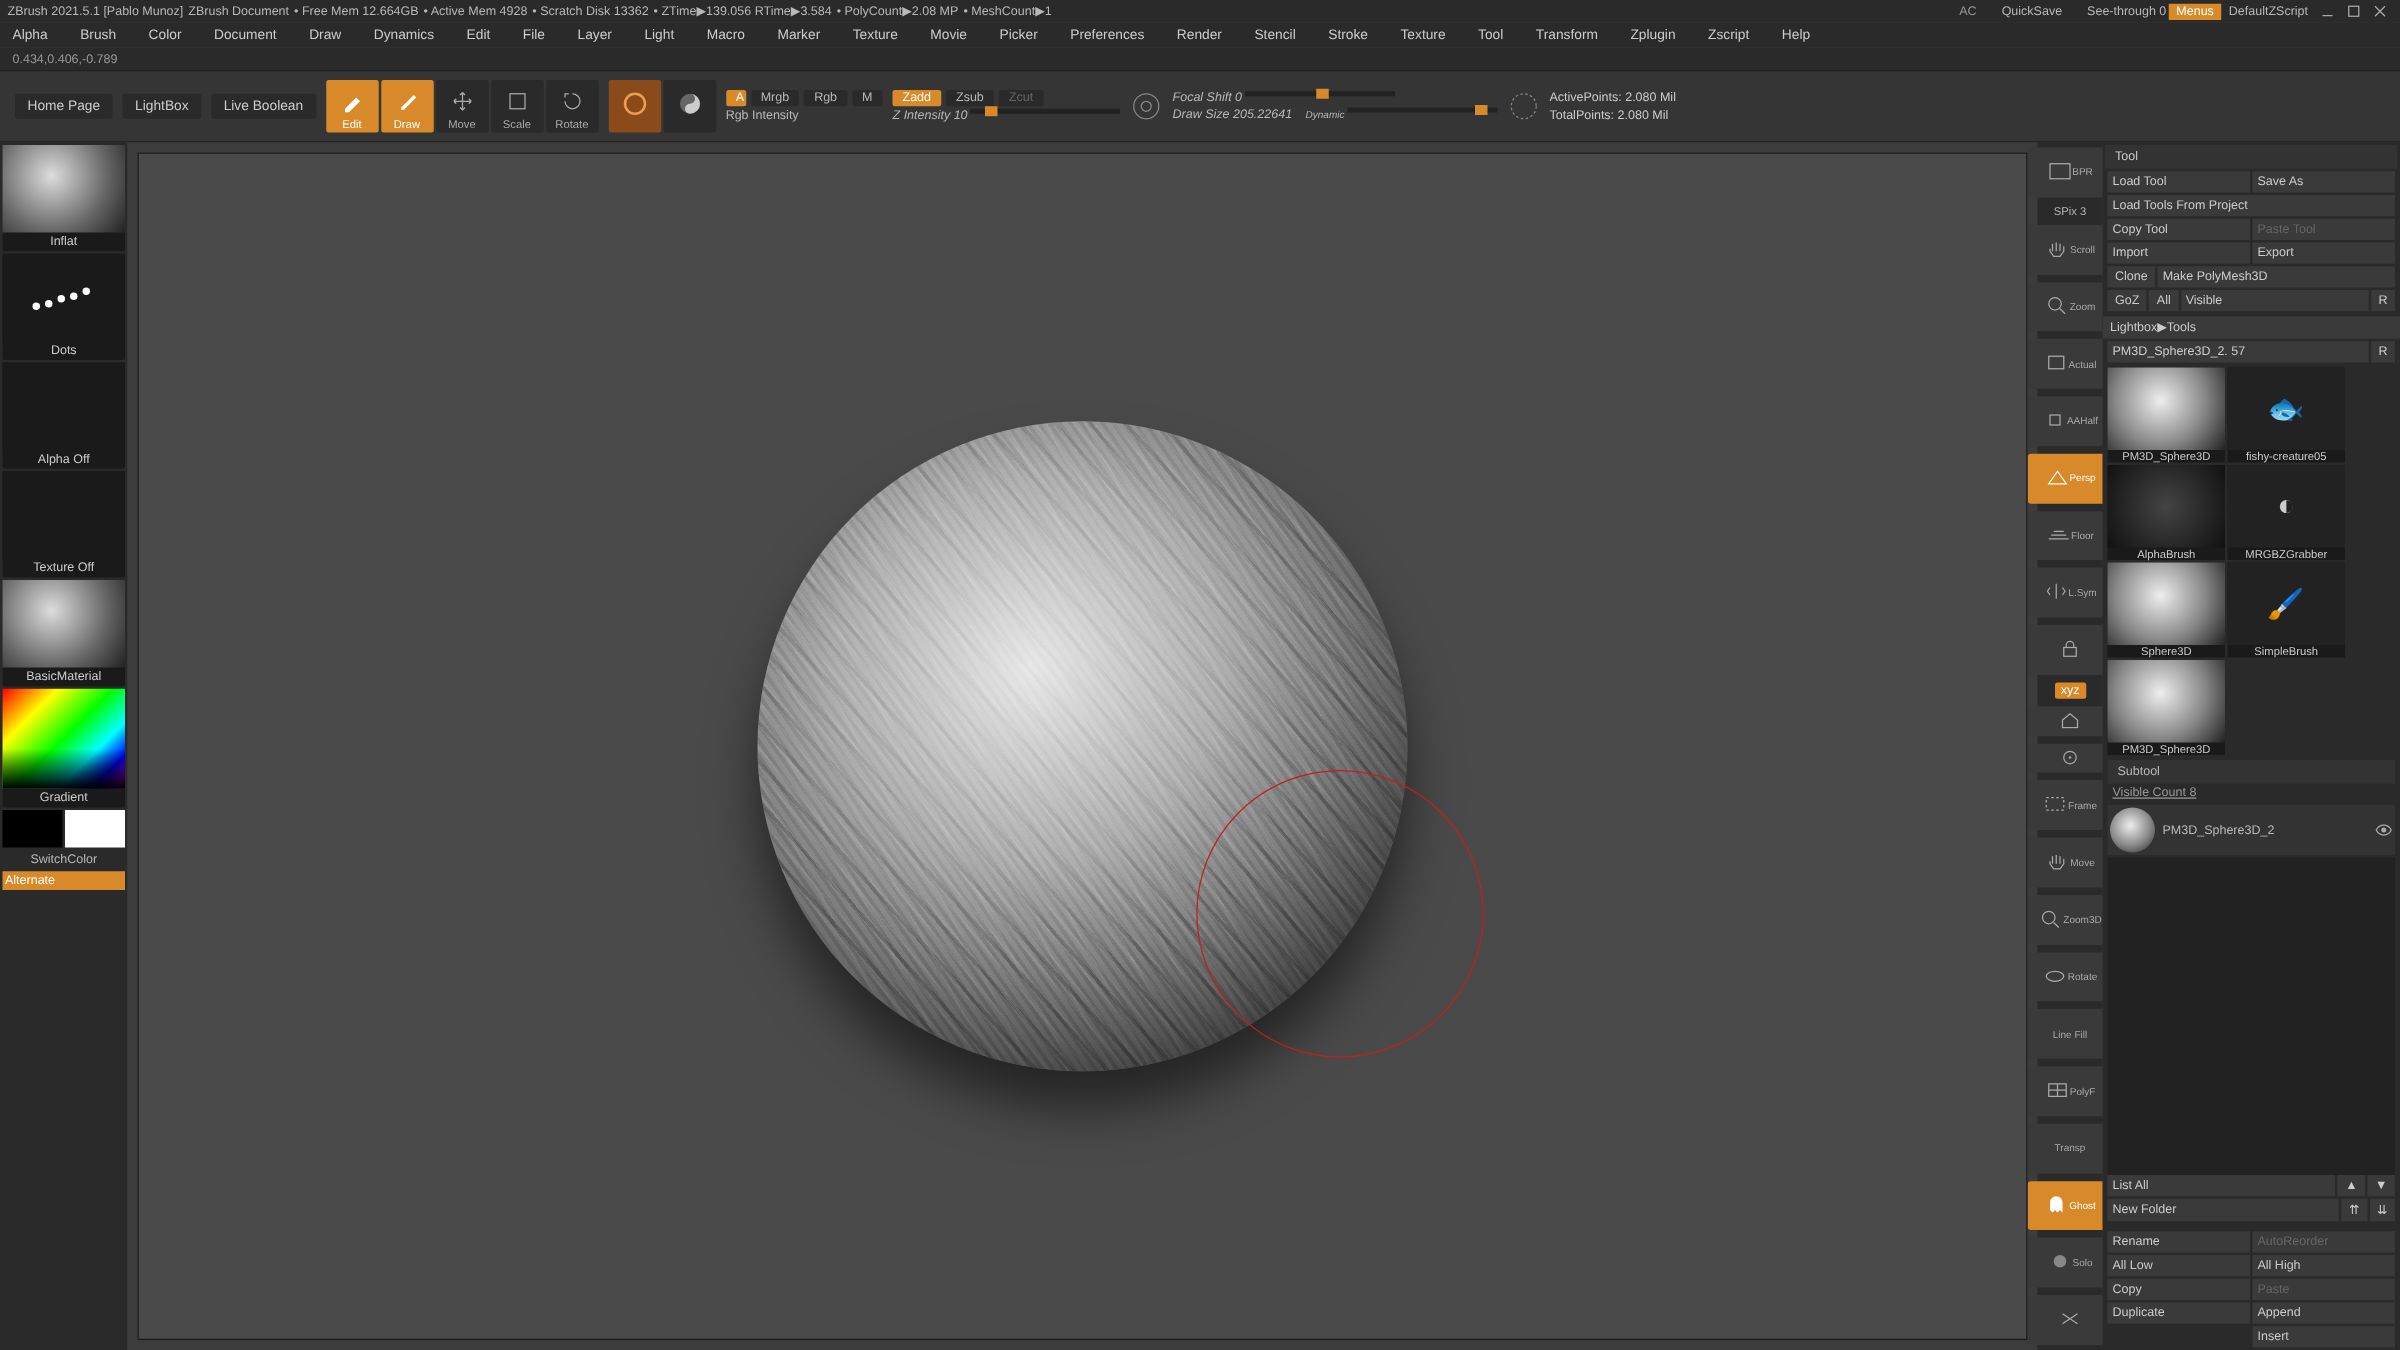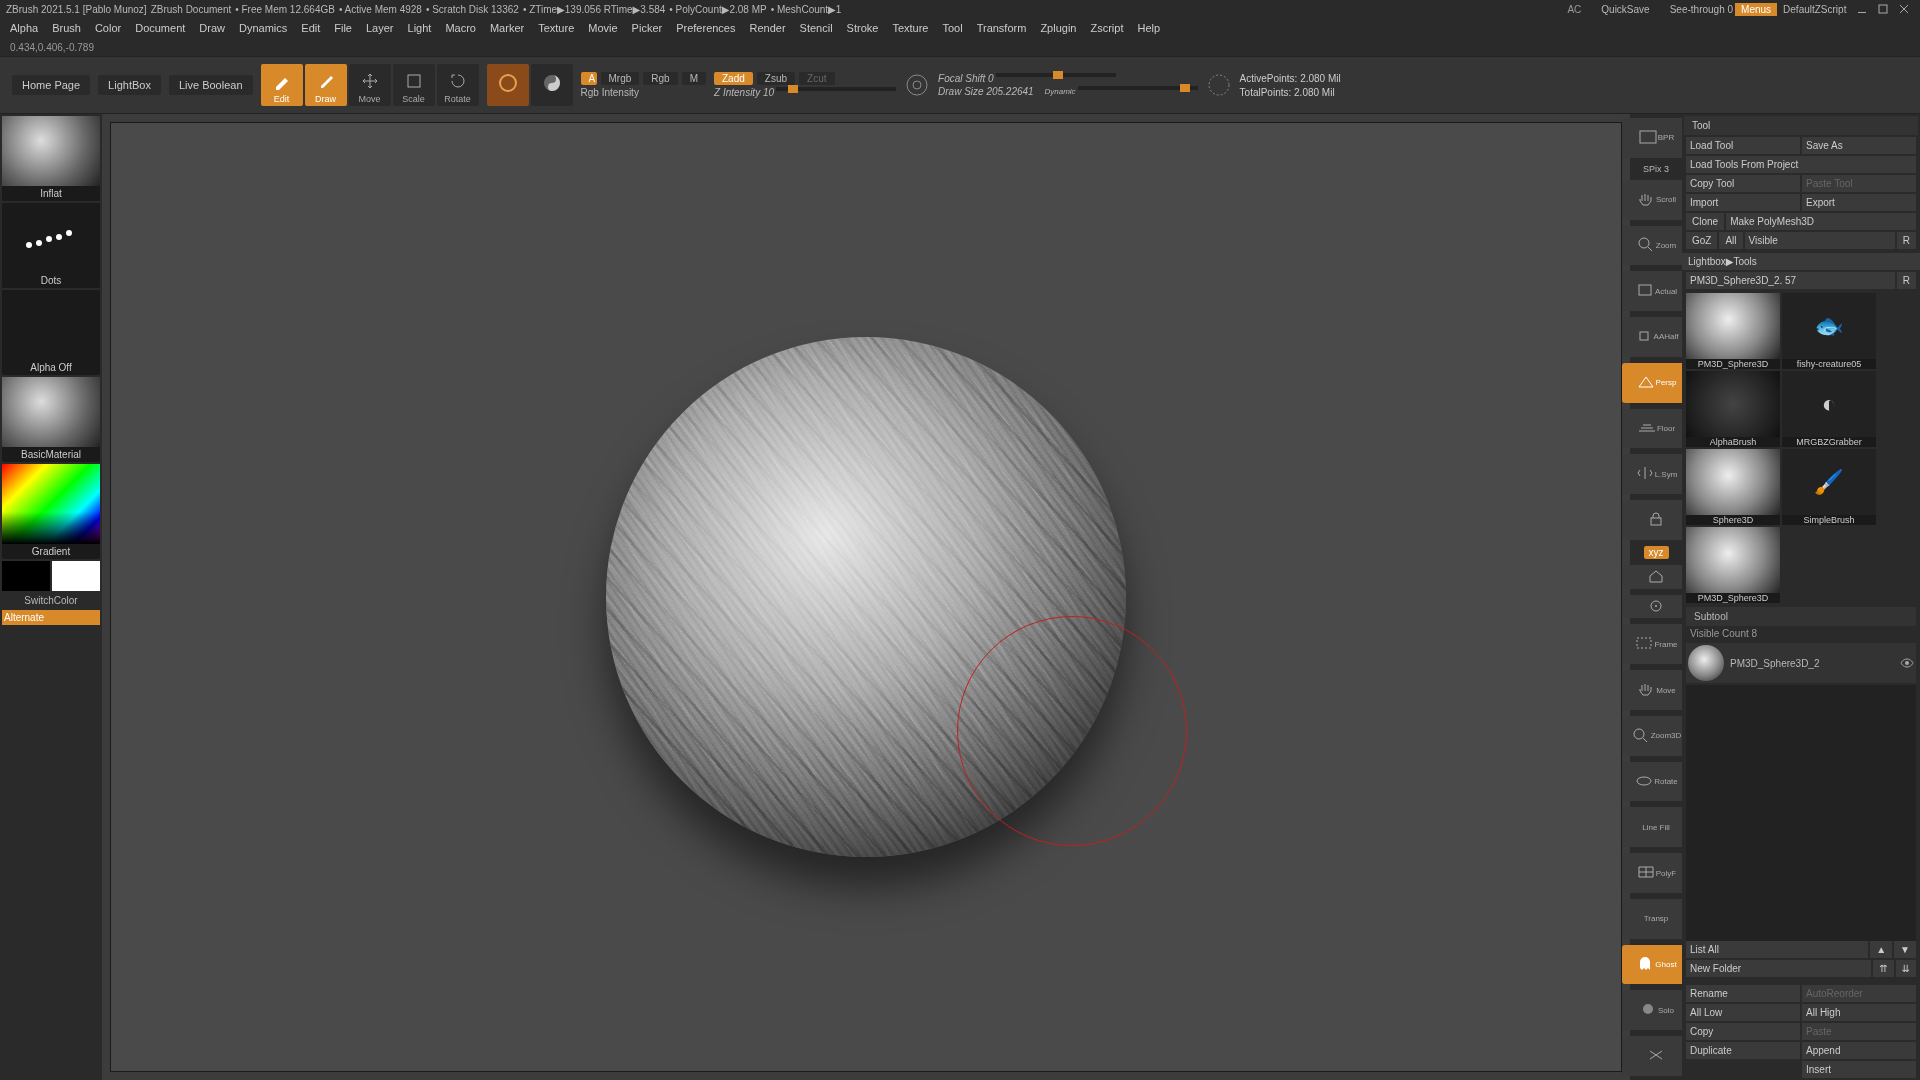--- a/index.html
+++ b/index.html
@@ -5,21 +5,21 @@
 * { margin:0; padding:0; box-sizing:border-box; font-family:Arial,sans-serif; }
 body { background:#3a3a3a; color:#b8b8b8; font-size:10px; overflow:hidden; width:1920px; height:1080px; position:relative; }
 .titlebar { height:18px; background:#2a2a2a; display:flex; align-items:center; padding:0 6px; font-size:10px; }
 .titlebar span { margin-right:4px; }
 .titlebar .spacer { flex:1; }
 .titlebar .ac { color:#999; margin-right:20px; }
 .titlebar .qs { margin-right:20px; }
 .titlebar .st { margin-right:2px; }
 .titlebar .menus-btn { background:#d88a2a; color:#fff; padding:1px 6px; margin-right:6px; }
 .titlebar .winctrl svg { width:12px; height:12px; margin-left:6px; vertical-align:middle; }
-.menubar { height:20px; background:#2a2a2a; display:flex; align-items:center; padding:0 10px; gap:14px; font-size:11px; }
+.menubar { height:20px; background:#2a2a2a; display:flex; align-items:center; padding:0 10px; gap:26px; font-size:11px; }
 .menubar span { cursor:pointer; color:#ccc; }
 .coordbar { height:18px; background:#2a2a2a; padding:0 10px; display:flex; align-items:center; font-size:10px; color:#999; }
 .toolbar { height:58px; background:#353535; display:flex; align-items:center; padding:0 12px; gap:8px; border-top:1px solid #222; border-bottom:1px solid #222; }
 .tb-btn { background:#2a2a2a; padding:4px 10px; border-radius:2px; font-size:11px; color:#ccc; }
 .tb-group { display:flex; gap:2px; }
 .tb-icon { width:42px; height:42px; background:#2a2a2a; border-radius:2px; display:flex; flex-direction:column; align-items:center; justify-content:flex-end; font-size:9px; padding-bottom:2px; color:#aaa; position:relative; }
 .tb-icon.on { background:#d88a2a; color:#fff; }
 .tb-icon svg { position:absolute; top:8px; left:50%; transform:translateX(-50%); }
 .tb-col { display:flex; flex-direction:column; gap:2px; font-size:10px; }
 .tb-row { display:flex; gap:4px; align-items:center; }
@@ -58,21 +58,21 @@
 .rp-btn { background:#3a3a3a; padding:3px 4px; flex:1; text-align:left; color:#ccc; font-size:10px; }
 .rp-btn.dim { color:#666; }
 .rp-btn.sm { flex:0 0 auto; padding:3px 6px; }
 .rp-lightbox { background:#3a3a3a; padding:3px 6px; margin:2px 0; color:#ccc; }
 .tool-thumbs { display:flex; flex-wrap:wrap; gap:2px; padding:2px 4px; }
 .tthumb { width:94px; height:76px; background:#1a1a1a; display:flex; flex-direction:column; align-items:center; font-size:9px; color:#ccc; }
 .tthumb .tc { flex:1; width:100%; background:radial-gradient(circle at 45% 40%,#eee,#888 55%,#222); }
 .tthumb .tc.alpha { background:radial-gradient(circle at 50% 50%,#444,#111); }
 .tthumb .tc.icon { background:#222; display:flex; align-items:center; justify-content:center; font-size:24px; }
 .sub-header { background:#333; padding:4px 8px; margin:2px 4px 0; }
-.sub-count { padding:2px 8px; color:#999; }
+.sub-count { padding:2px 8px; color:#999;text-decoration:underline; }
 .sub-item { display:flex; align-items:center; background:#333; margin:2px 4px; padding:2px; gap:6px; }
 .sub-item .st-thumb { width:36px; height:36px; background:radial-gradient(circle at 45% 40%,#eee,#888 55%,#222); border-radius:50%; }
 .sub-spacer { flex:1; }
 .sub-list-area { height:360px; margin:0 4px; background:#222; }
 .orange-chip { background:#d88a2a; color:#fff; padding:1px 5px; border-radius:2px; }
 </style>
 </head>
 <body>
 
 <div class="titlebar">
@@ -251,20 +251,24 @@
             <circle cx="48" cy="10" r="3" fill="#fff"></circle>
           </svg>
         </div>
         <div class="lbl">Dots</div>
       </div>
     <div class="lslot">
         <div class="thumb empty"></div>
         <div class="lbl">Alpha Off</div>
       </div>
     <div class="lslot">
+        <div class="thumb empty"></div>
+        <div class="lbl">Texture Off</div>
+      </div>
+    <div class="lslot">
         <div class="thumb"></div>
         <div class="lbl">BasicMaterial</div>
       </div>
     <div class="lslot">
         <div class="gradient-box"></div>
         <div class="lbl">Gradient</div>
       </div>
     <div class="sw-row">
         <div class="sw b"></div>
         <div class="sw w"></div>

